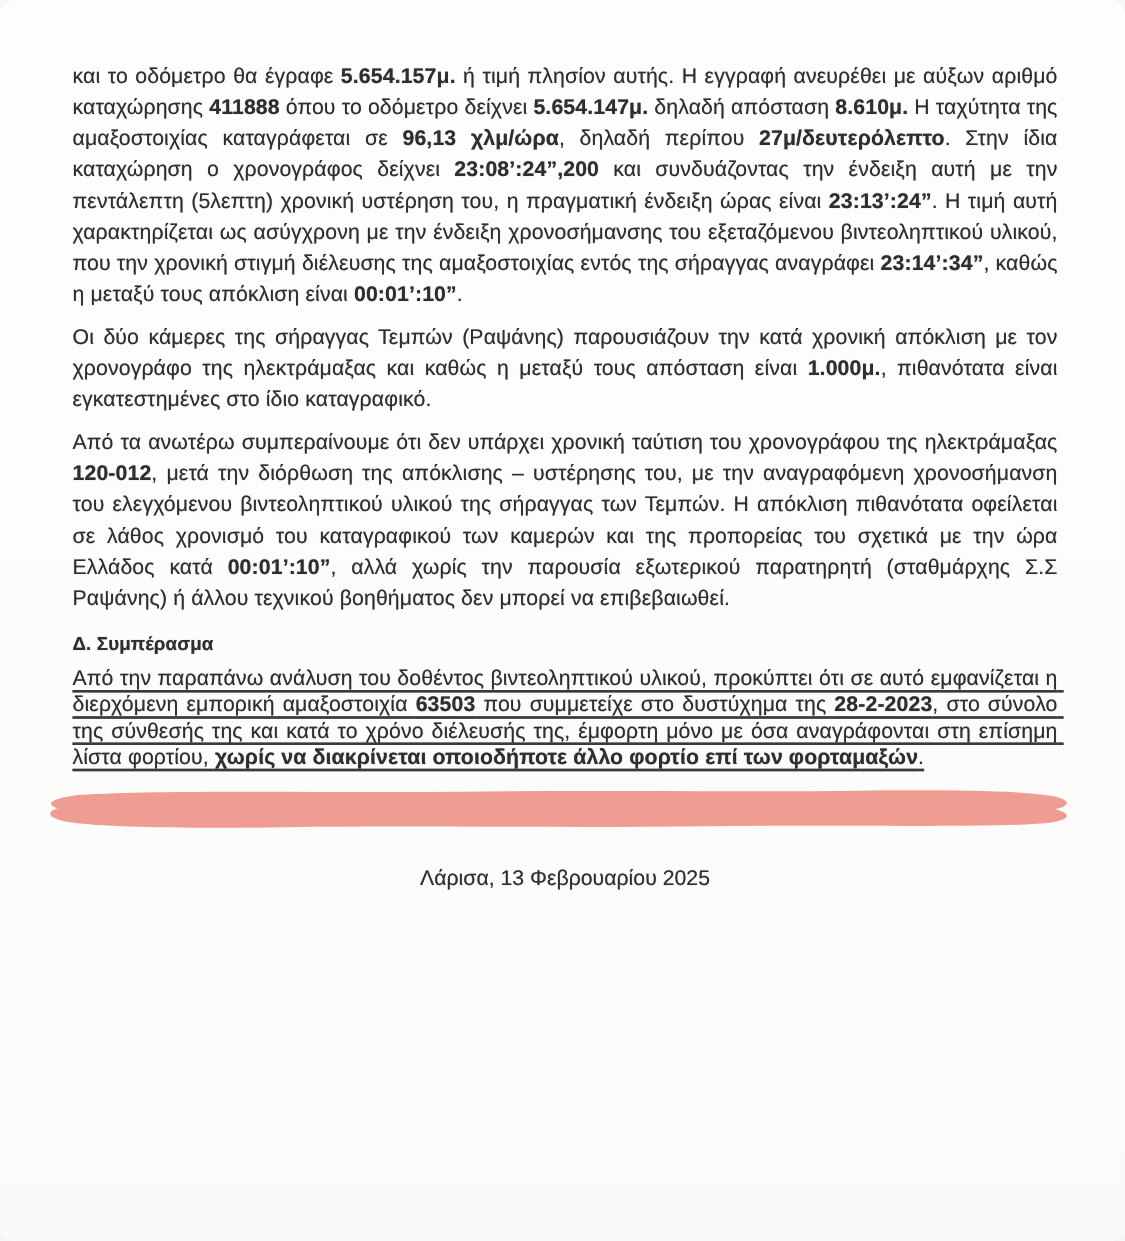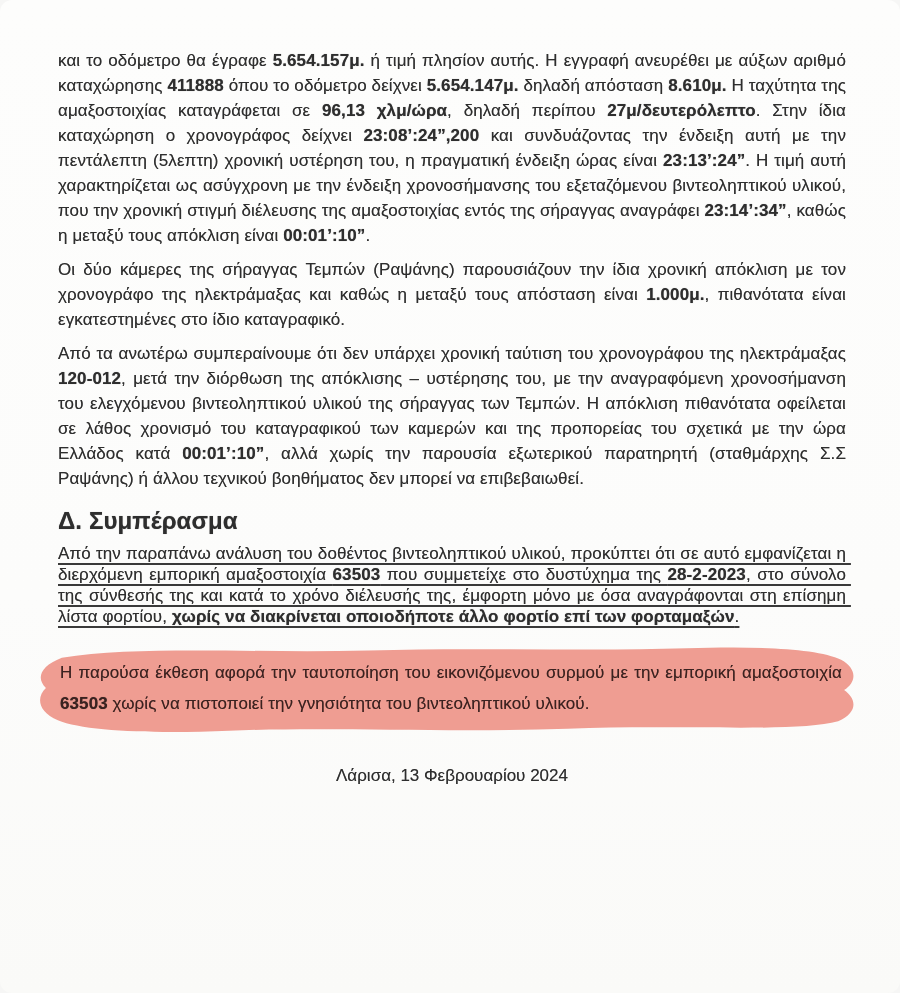--- a/index.html
+++ b/index.html
@@ -35,21 +35,21 @@
     text-decoration-thickness: 1.6px;
     text-underline-offset: 4px;
     text-decoration-color: #3a3a3a;
   }
   .underlined-para {
     line-height: 21px;
     margin-top: 2px;
   }
   .heading {
     margin: 16px 0 8px 0;
-    font-size: 24px;
+    font-size: 15px;
     font-weight: 700;
     letter-spacing: 0.1px;
     text-shadow: 0 0 0.7px rgba(25,25,25,0.6);
   }
   .highlight-wrap {
     position: relative;
     margin: 14px -20px 0 -28px;
     padding: 16px 24px 18px 30px;
   }
   .blob {
@@ -77,21 +77,21 @@
   .date-line { margin-top: 26px; }
   .signers-line { margin-top: 56px; }
 </style>
 </head>
 <body>
 
 <div class="page">
 
   <p class="para"><span>και το οδόμετρο θα έγραφε </span><span class="b">5.654.157μ.</span><span> ή τιμή πλησίον αυτής. Η εγγραφή ανευρέθει με αύξων αριθμό καταχώρησης </span><span class="b">411888</span><span> όπου το οδόμετρο δείχνει </span><span class="b">5.654.147μ.</span><span> δηλαδή απόσταση </span><span class="b">8.610μ.</span><span> Η ταχύτητα της αμαξοστοιχίας καταγράφεται σε </span><span class="b">96,13 χλμ/ώρα</span><span>, δηλαδή περίπου </span><span class="b">27μ/δευτερόλεπτο</span><span>. Στην ίδια καταχώρηση ο χρονογράφος δείχνει </span><span class="b">23:08’:24”,200</span><span> και συνδυάζοντας την ένδειξη αυτή με την πεντάλεπτη (5λεπτη) χρονική υστέρηση του, η πραγματική ένδειξη ώρας είναι </span><span class="b">23:13’:24”</span><span>. Η τιμή αυτή χαρακτηρίζεται ως ασύγχρονη με την ένδειξη χρονοσήμανσης του εξεταζόμενου βιντεοληπτικού υλικού, που την χρονική στιγμή διέλευσης της αμαξοστοιχίας εντός της σήραγγας αναγράφει </span><span class="b">23:14’:34”</span><span>, καθώς η μεταξύ τους απόκλιση είναι </span><span class="b">00:01’:10”</span><span>.</span></p>
 
-  <p class="para"><span>Οι δύο κάμερες της σήραγγας Τεμπών (Ραψάνης) παρουσιάζουν την ίδια χρονική απόκλιση με τον χρονογράφο της ηλεκτράμαξας και καθώς η μεταξύ τους απόσταση είναι </span><span class="b">1.000μ.</span><span>, πιθανότατα είναι εγκατεστημένες στο ίδιο καταγραφικό.</span></p>
+  <p class="para"><span>Οι δύο κάμερες της σήραγγας Τεμπών (Ραψάνης) παρουσιάζουν την κατά χρονική απόκλιση με τον χρονογράφο της ηλεκτράμαξας και καθώς η μεταξύ τους απόσταση είναι </span><span class="b">1.000μ.</span><span>, πιθανότατα είναι εγκατεστημένες στο ίδιο καταγραφικό.</span></p>
 
   <p class="para"><span>Από τα ανωτέρω συμπεραίνουμε ότι δεν υπάρχει χρονική ταύτιση του χρονογράφου της ηλεκτράμαξας </span><span class="b">120-012</span><span>, μετά την διόρθωση της απόκλισης – υστέρησης του, με την αναγραφόμενη χρονοσήμανση του ελεγχόμενου βιντεοληπτικού υλικού της σήραγγας των Τεμπών. Η απόκλιση πιθανότατα οφείλεται σε λάθος χρονισμό του καταγραφικού των καμερών και της προπορείας του σχετικά με την ώρα Ελλάδος κατά </span><span class="b">00:01’:10”</span><span>, αλλά χωρίς την παρουσία εξωτερικού παρατηρητή (σταθμάρχης Σ.Σ Ραψάνης) ή άλλου τεχνικού βοηθήματος δεν μπορεί να επιβεβαιωθεί.</span></p>
 
   <h3 class="heading">Δ. Συμπέρασμα</h3>
 
   <p class="para underlined-para"><span class="u">Από την παραπάνω ανάλυση του δοθέντος βιντεοληπτικού υλικού, προκύπτει ότι σε αυτό εμφανίζεται η διερχόμενη εμπορική αμαξοστοιχία </span><span class="b u">63503</span><span class="u"> που συμμετείχε στο δυστύχημα της </span><span class="b u">28-2-2023</span><span class="u">, στο σύνολο της σύνθεσής της και κατά το χρόνο διέλευσής της, έμφορτη μόνο με όσα αναγράφονται στη επίσημη λίστα φορτίου, </span><span class="b u">χωρίς να διακρίνεται οποιοδήποτε άλλο φορτίο επί των φορταμαξών</span><span class="u">.</span></p>
 
   <div class="highlight-wrap">
     <svg class="blob" viewBox="0 0 840 92" preserveAspectRatio="none" aria-hidden="true">
       <path d="M 32 16
@@ -99,19 +99,18 @@
                C 450 6 560 10 660 7
                C 720 5 790 6 815 18
                C 832 27 830 40 818 47
                C 830 55 833 68 812 77
                C 770 88 660 80 540 84
                C 420 88 300 82 200 86
                C 130 89 55 87 28 76
                C 8 68 6 54 16 45
                C 6 36 10 24 32 16 Z" fill="#ef9d92"></path>
     </svg>
-    <p class="para highlight-para"><span>Η παρούσα έκθεση αφορά την ταυτοποίηση του εικονιζόμενου συρμού με την εμπορική αμαξοστοιχία </span><span class="b">63503</span><span> χωρίς να πιστοποιεί την γνησιότητα του βιντεοληπτικού υλικού.</span></p>
   </div>
 
-  <p class="center-line date-line">Λάρισα, 13 Φεβρουαρίου 2024</p>
+  <p class="center-line date-line">Λάρισα, 13 Φεβρουαρίου 2025</p>
 
 
 </div>
 
 </body></html>

